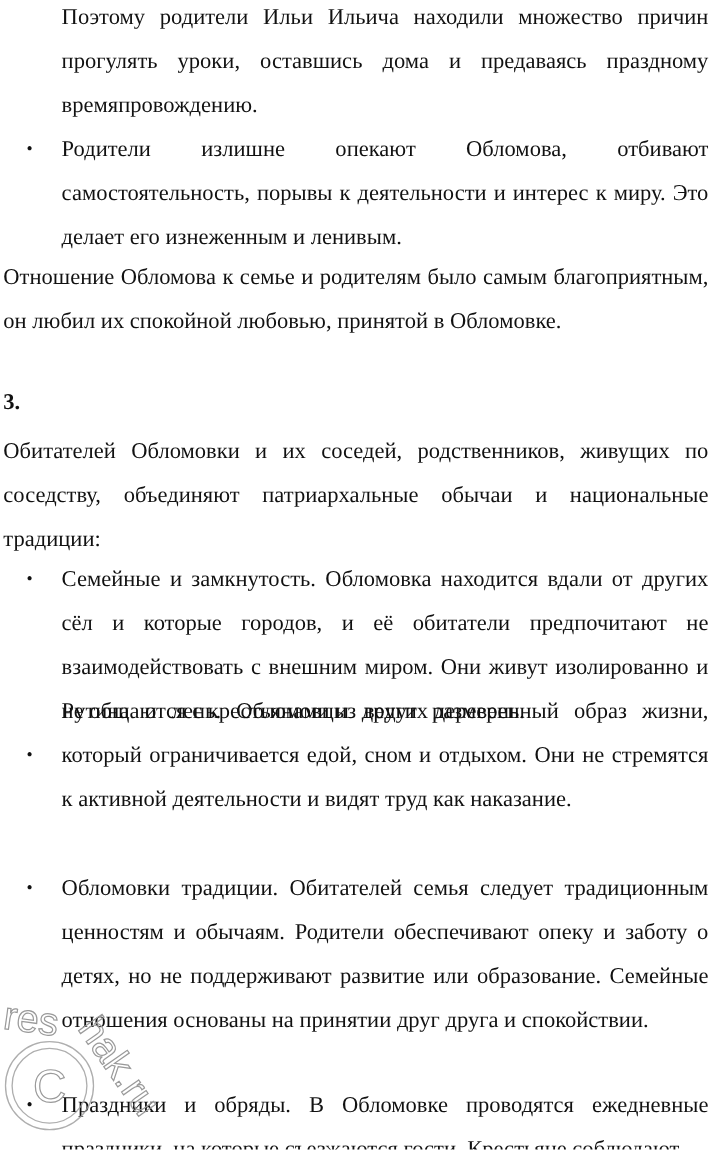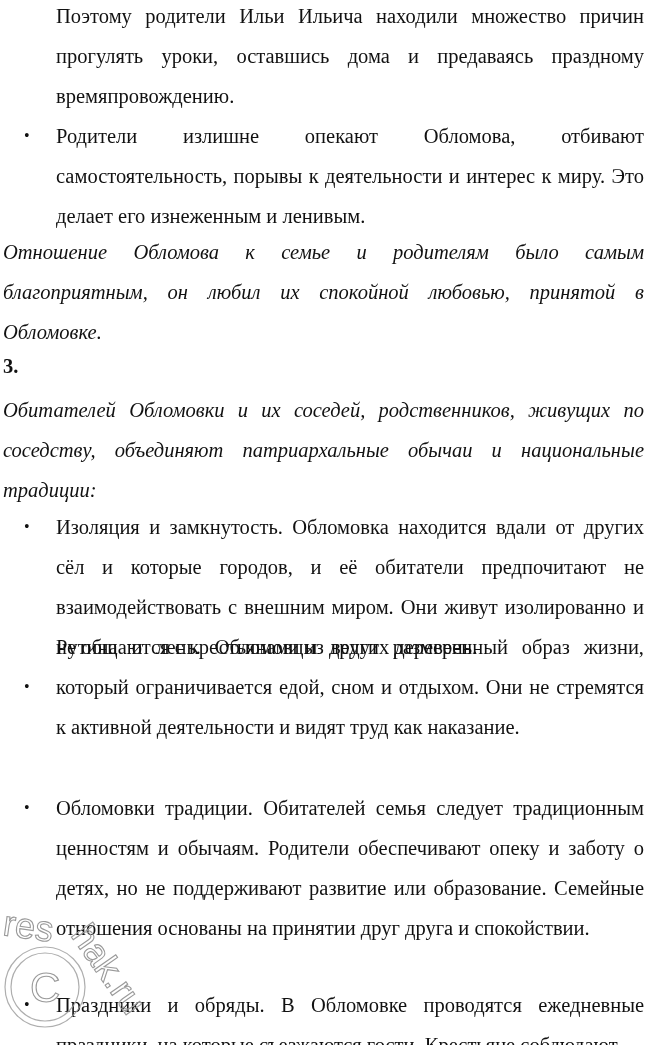--- a/index.html
+++ b/index.html
@@ -23,21 +23,21 @@
       width: 646px;
     }
     .para {
       position: absolute;
       text-align: justify;
       text-align-last: left;
       line-height: 40px;
       margin: 0;
     }
     .indent { left: 56px; width: 588px; }
-    .full { left: 3px; width: 641px; font-style: italic; }
+    .full { left: 3px; width: 641px; }
     .bullet {
       position: absolute;
       left: 24px;
       width: 10px;
       font-size: 16px;
       line-height: 40px;
     }
     b { font-weight: normal; }
     .heading {
       position: absolute;
@@ -64,21 +64,21 @@
   <span class="bullet" style="top:116px;">•</span>
   <p class="para indent" style="top:116px;"><b>Родители излишне опекают Обломова</b><span>, отбивают самостоятельность, порывы к деятельности и интерес к миру. Это делает его изнеженным и ленивым.</span></p>
 
   <p class="para full" style="top:232px;">Отношение Обломова к семье и родителям было самым благоприятным, он любил их спокойной любовью, принятой в Обломовке.</p>
 
   <div class="heading" style="top:346px;">3.</div>
 
   <p class="para full" style="top:390px;">Обитателей Обломовки и их соседей, родственников, живущих по соседству, объединяют патриархальные обычаи и национальные традиции:</p>
 
   <span class="bullet" style="top:507px;">•</span>
-  <p class="para indent" style="top:507px;"><b>Изоляция и замкнутость</b><span>. Обломовка находится вдали от других сёл и которые городов, и её обитатели предпочитают не взаимодействовать с внешним миром. Они живут изолированно и не общаются с крестьянами из других деревень.</span></p>
+  <p class="para indent" style="top:507px;"><b>Семейные и замкнутость</b><span>. Обломовка находится вдали от других сёл и которые городов, и её обитатели предпочитают не взаимодействовать с внешним миром. Они живут изолированно и не общаются с крестьянами из других деревень.</span></p>
 
   <span class="bullet" style="top:667px;">•</span>
   <p class="para indent" style="top:627px;"><b>Рутина и лень</b><span>. Обломовцы ведут размеренный образ жизни, который ограничивается едой, сном и отдыхом. Они не стремятся к активной деятельности и видят труд как наказание.</span></p>
 
   <span class="bullet" style="top:788px;">•</span>
   <p class="para indent" style="top:788px;"><b>Обломовки традиции</b><span>. Обитателей семья следует традиционным ценностям и обычаям. Родители обеспечивают опеку и заботу о детях, но не поддерживают развитие или образование. Семейные отношения основаны на принятии друг друга и спокойствии.</span></p>
 
   <span class="bullet" style="top:985px;">•</span>
   <p class="para indent" style="top:985px;"><b>Праздники и обряды</b><span>. В Обломовке проводятся ежедневные праздники, на которые съезжаются гости. Крестьяне соблюдают</span></p>
 

